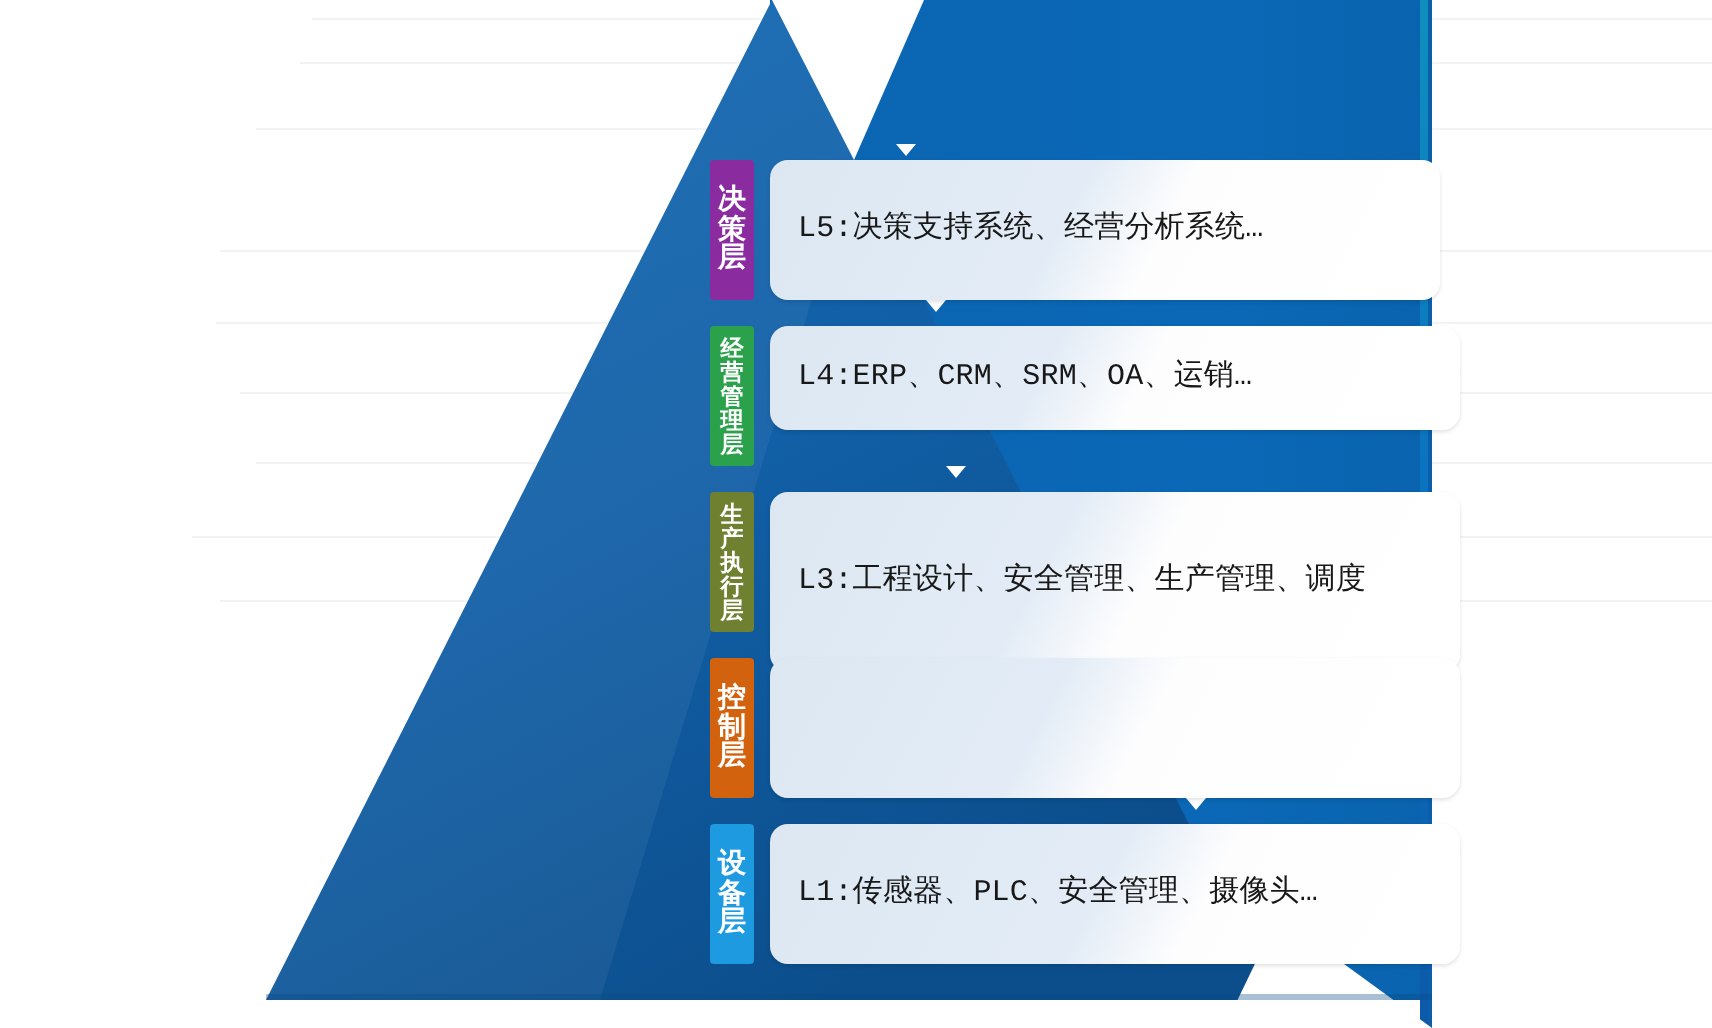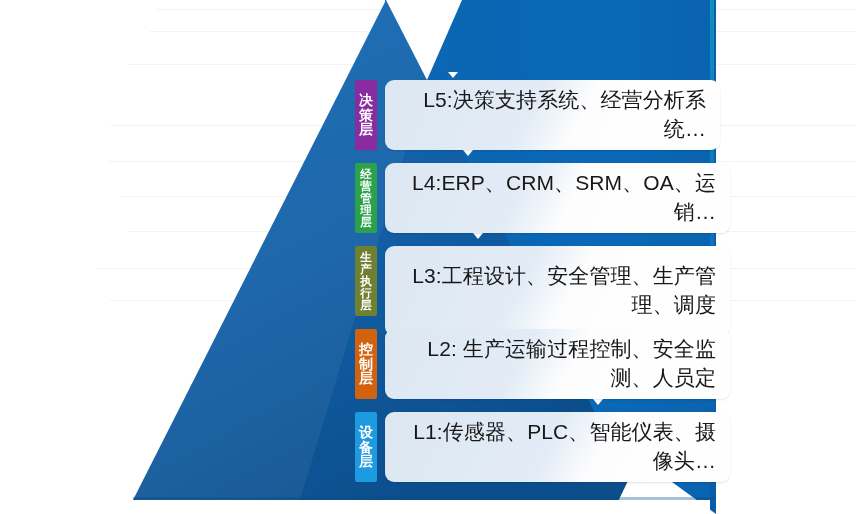--- a/index.html
+++ b/index.html
@@ -57,25 +57,25 @@
     display:flex;
     align-items:center;
     padding:0 14px;
     position:relative;
     overflow:hidden;
     box-shadow:0 1px 2px rgba(0,0,0,.12);
   }
   .layer-box .txt{
     position:relative;
     z-index:2;
-    font-size:21px;
+    font-size:15px;
     line-height:1.38;
     color:#181818;
     letter-spacing:.1px;
-    font-family:Liberation Sans, sans-serif;
+    font-family:Liberation Mono, monospace;
     text-align:right;
   }
 
   
   .connector{
     position:absolute;
     width:0;height:0;
     border-left:5px solid transparent;
     border-right:5px solid transparent;
     border-top:6px solid #ffffff;
@@ -156,21 +156,21 @@
   </div>
 
   <div class="layer-row" style="left:355px;top:163px;height:70px;">
     <div class="layer-tab" style="background:#2aa14a;height:70px;">
       <span style="font-size:11.5px;">经</span>
       <span style="font-size:11.5px;">营</span>
       <span style="font-size:11.5px;">管</span>
       <span style="font-size:11.5px;">理</span>
       <span style="font-size:11.5px;">层</span>
     </div>
-    <div class="layer-box" style="width:345px;height:70px;background:linear-gradient(118deg,#dce7f2 0%,#e3ecf6 40%,#fdfdfe 54%,#ffffff 100%);">
+    <div class="layer-box" style="width:345px;height:52px;background:linear-gradient(118deg,#dce7f2 0%,#e3ecf6 40%,#fdfdfe 54%,#ffffff 100%);">
       <div class="txt">L4:ERP、CRM、SRM、OA、运销…</div>
     </div>
   </div>
 
   <div class="layer-row" style="left:355px;top:246px;height:70px;">
     <div class="layer-tab" style="background:#6f8030;height:70px;">
       <span style="font-size:11.5px;">生</span>
       <span style="font-size:11.5px;">产</span>
       <span style="font-size:11.5px;">执</span>
       <span style="font-size:11.5px;">行</span>
@@ -184,29 +184,28 @@
   </div>
 
   <div class="layer-row" style="left:355px;top:329px;height:70px;">
     <div class="layer-tab" style="background:#d2620e;height:70px;">
       <span>控</span>
       <span>制</span>
       <span>层</span>
     </div>
     <div class="layer-box" style="width:345px;height:70px;background:linear-gradient(118deg,#dce7f2 0%,#e3ecf6 40%,#fdfdfe 54%,#ffffff 100%);">
       <div class="txt">
-        <div>L2: 生产运输过程控制、安全监测、人员定</div>
       </div>
     </div>
   </div>
 
   <div class="layer-row" style="left:355px;top:412px;height:70px;">
     <div class="layer-tab" style="background:#1d9ae0;height:70px;">
       <span>设</span>
       <span>备</span>
       <span>层</span>
     </div>
     <div class="layer-box" style="width:345px;height:70px;background:linear-gradient(118deg,#dce7f2 0%,#e3ecf6 48%,#fdfdfe 62%,#ffffff 100%);">
-      <div class="txt">L1:传感器、PLC、智能仪表、摄像头…</div>
+      <div class="txt">L1:传感器、PLC、安全管理、摄像头…</div>
     </div>
   </div>
 
 </div>
 
 </body></html>

